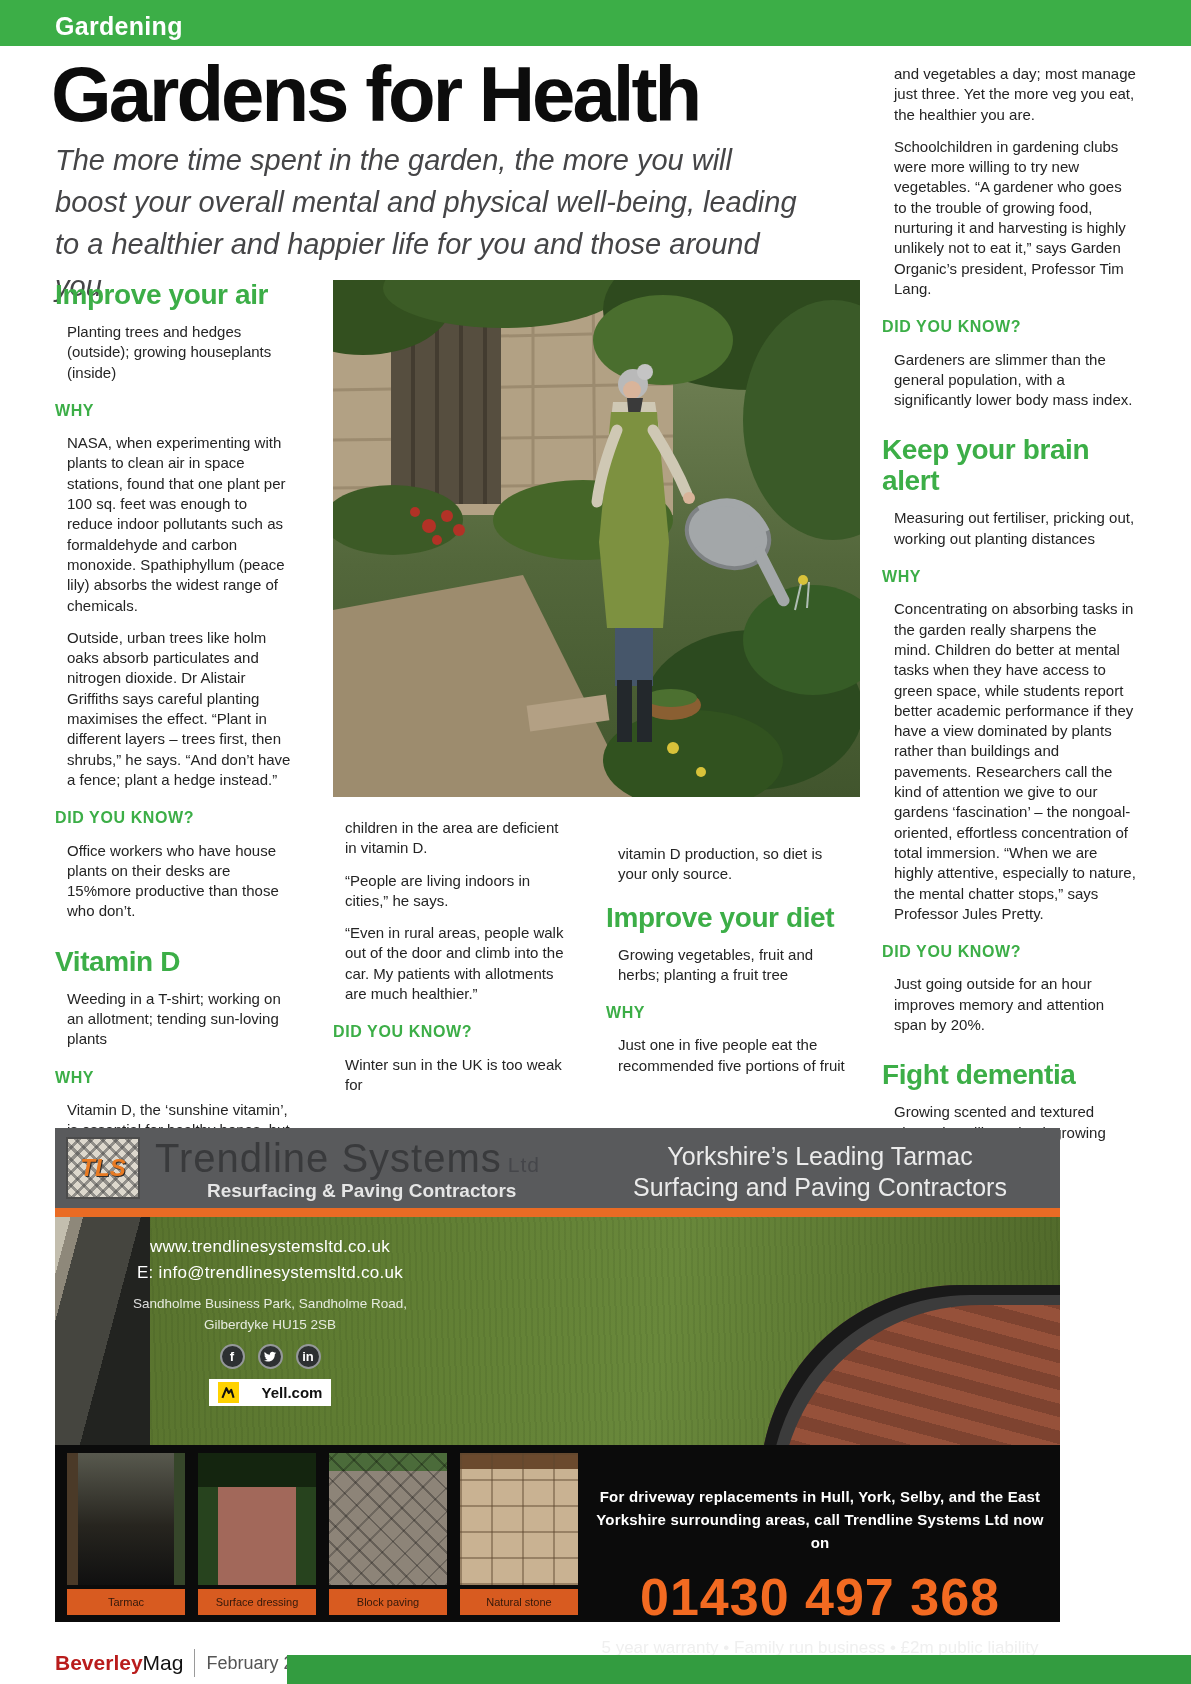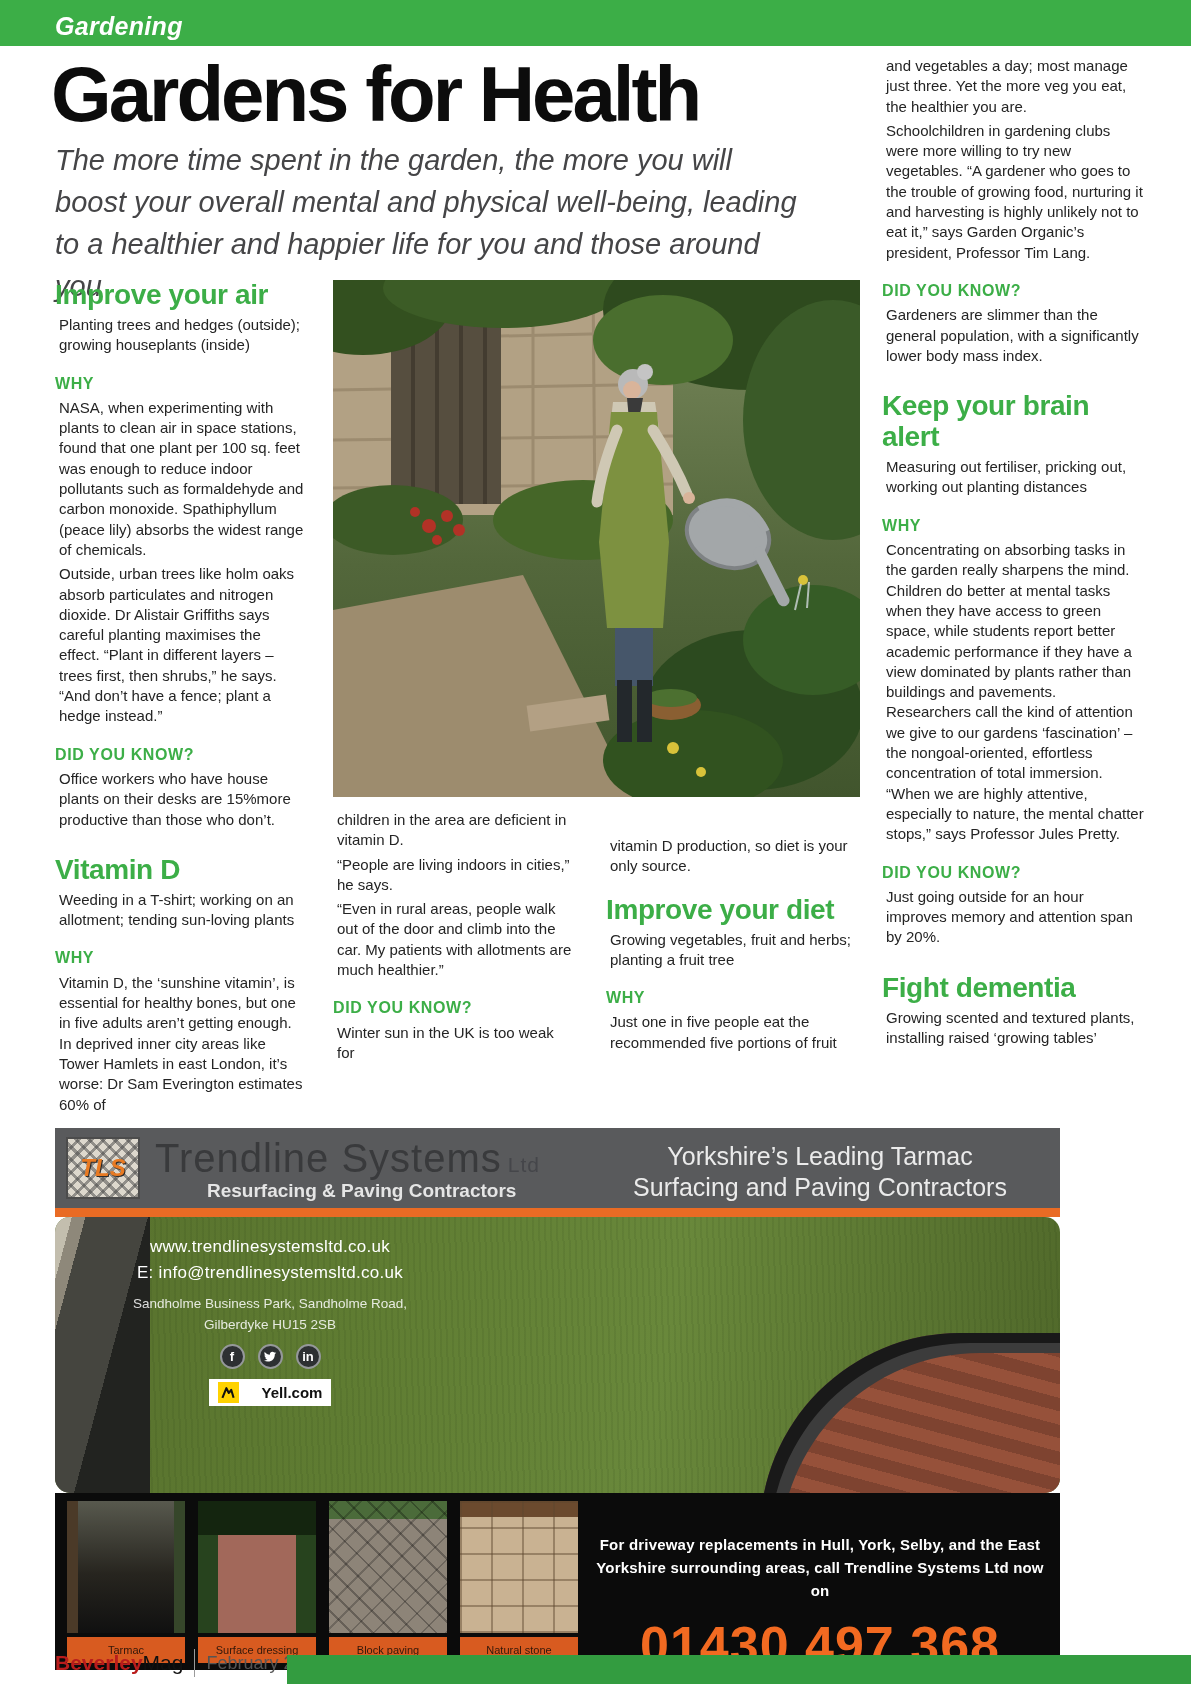--- a/index.html
+++ b/index.html
@@ -4,31 +4,31 @@
 <style>
   * { box-sizing: border-box; }
   html,body { margin:0; padding:0; background:#ffffff; }
   .page {
     position:relative; width:1191px; height:1684px; background:#fff;
     font-family:"Liberation Sans", sans-serif; overflow:hidden; color:#232323;
   }
 
   
   .topbar { position:absolute; left:0; top:0; width:1191px; height:46px; background:#3cae47; }
-  .kicker { position:absolute; left:55px; bottom:5px; color:#fff; font-size:25px; font-weight:bold; letter-spacing:.3px;font-style:italic; }
+  .kicker { position:absolute; left:55px; bottom:5px; color:#fff; font-size:25px; font-weight:bold; letter-spacing:.3px; }
 
   
   .title { position:absolute; left:51px; top:54px; margin:0; font-size:78px; line-height:80px;
            font-weight:bold; color:#0c0c0c; letter-spacing:-3px; }
   .standfirst { position:absolute; left:55px; top:139px; width:745px; margin:0;
                 font-size:29px; line-height:42px; font-style:italic; color:#454547; }
 
   
   .col { position:absolute; font-size:15px; line-height:20.3px; color:#242424; }
-  .col p { margin:4px; }
+  .col p { margin:12px; }
   .col1 { left:55px;  top:279px; width:253px; }
   .col2 { left:333px; top:806px; width:246px; }
   .col3 { left:606px; top:832px; width:256px; }
   .col4 { left:882px; top:52px;  width:266px; }
   .h2  { font-size:28px; line-height:31px; font-weight:bold; color:#3cae47; letter-spacing:-.4px; margin:24px 0 5px; }
   .h2.first { margin-top:0; }
   .why { font-size:16px; font-weight:bold; color:#3cae47; letter-spacing:.6px; margin:18px 0 3px; }
   .dyk { font-size:16px; font-weight:bold; color:#3cae47; letter-spacing:.6px; margin:18px 0 3px; }
 
   
@@ -44,24 +44,24 @@
            repeating-linear-gradient(45deg,  rgba(70,70,70,.5) 0 3px, transparent 3px 9px),
            repeating-linear-gradient(-45deg, rgba(70,70,70,.5) 0 3px, transparent 3px 9px); }
   .tls span { font-size:24px; font-weight:bold; font-style:italic; color:#e87a22; text-shadow:1px 1px 0 #2b2b2b; }
   .company { position:absolute; left:100px; top:8px; font-size:40px; color:#393a3c; letter-spacing:1px; white-space:nowrap; }
   .company .ltd { font-size:21px; color:#45464a; margin-left:6px; }
   .tagline { position:absolute; left:152px; top:52px; font-size:19px; font-weight:bold; color:#e5e5e5; }
   .ad-headline { position:absolute; left:540px; right:15px; top:13px; text-align:center;
                  color:#ebebeb; font-size:25px; line-height:31px; }
   .orange-rule { height:9px; background:#e96b24; }
 
-  .ad-hero { position:relative; height:276px; overflow:hidden;
+  .ad-hero { position:relative; height:228px; overflow:hidden;
              background:
                repeating-linear-gradient(88deg, rgba(20,40,10,.08) 0 2px, transparent 2px 6px),
-               linear-gradient(100deg,#57702d 0%,#5f7c32 30%,#69883b 60%,#50682a 100%); border-radius: 15px; }
+               linear-gradient(100deg,#57702d 0%,#5f7c32 30%,#69883b 60%,#50682a 100%); }
   .hero-drive { position:absolute; left:0; top:0; width:95px; height:100%;
                 background:linear-gradient(105deg,#c3beae 0 10%,#8e887a 10% 18%,#45453f 18% 55%,#222320 55% 100%); }
   .hero-bricks { position:absolute; right:-30px; bottom:-40px; width:330px; height:200px;
                  border-radius:280px 0 0 0; overflow:hidden;
                  background:repeating-linear-gradient(15deg,#96513a 0 13px,#7e4330 13px 26px);
                  box-shadow: inset 10px 10px 0 #191919, inset 20px 20px 0 #3c3c3c; }
   .hero-content { position:absolute; left:0; top:20px; width:430px; text-align:center; color:#fff; }
   .site  { font-size:17px; letter-spacing:.3px; }
   .email { font-size:17px; letter-spacing:.3px; margin-top:6px; }
   .addr  { font-size:13.5px; color:rgba(255,255,255,.85); margin-top:10px; line-height:21px; }

